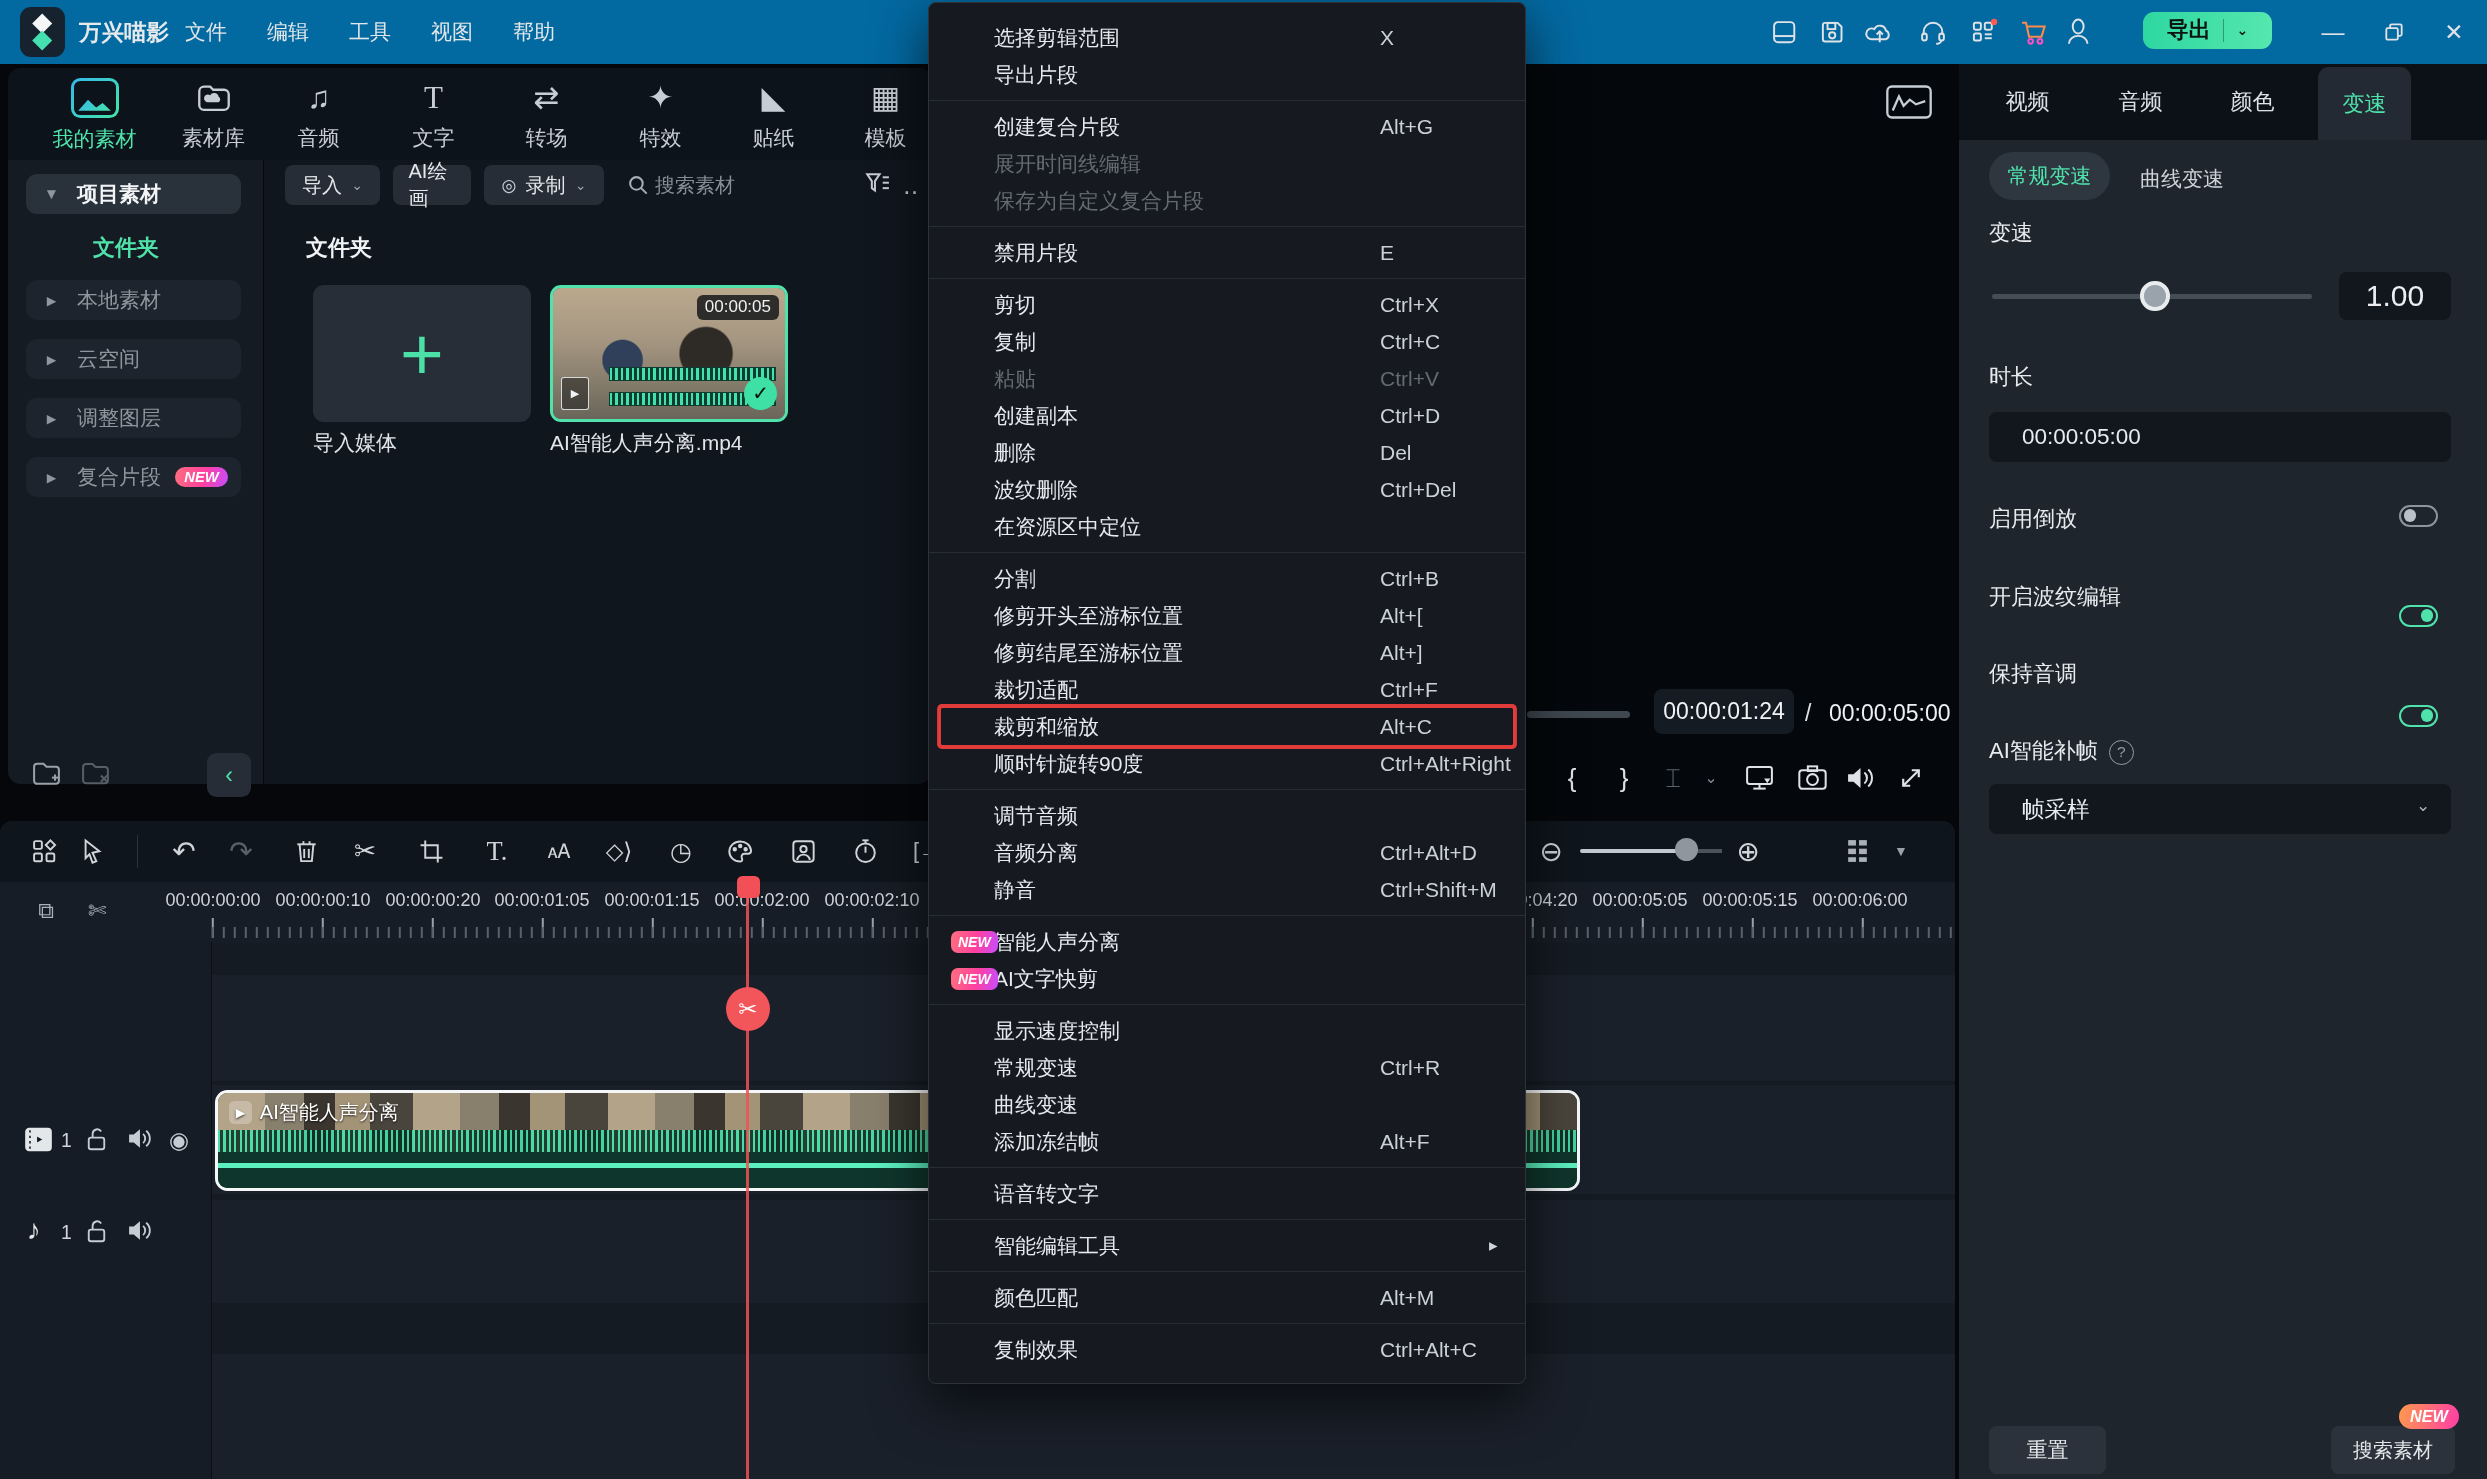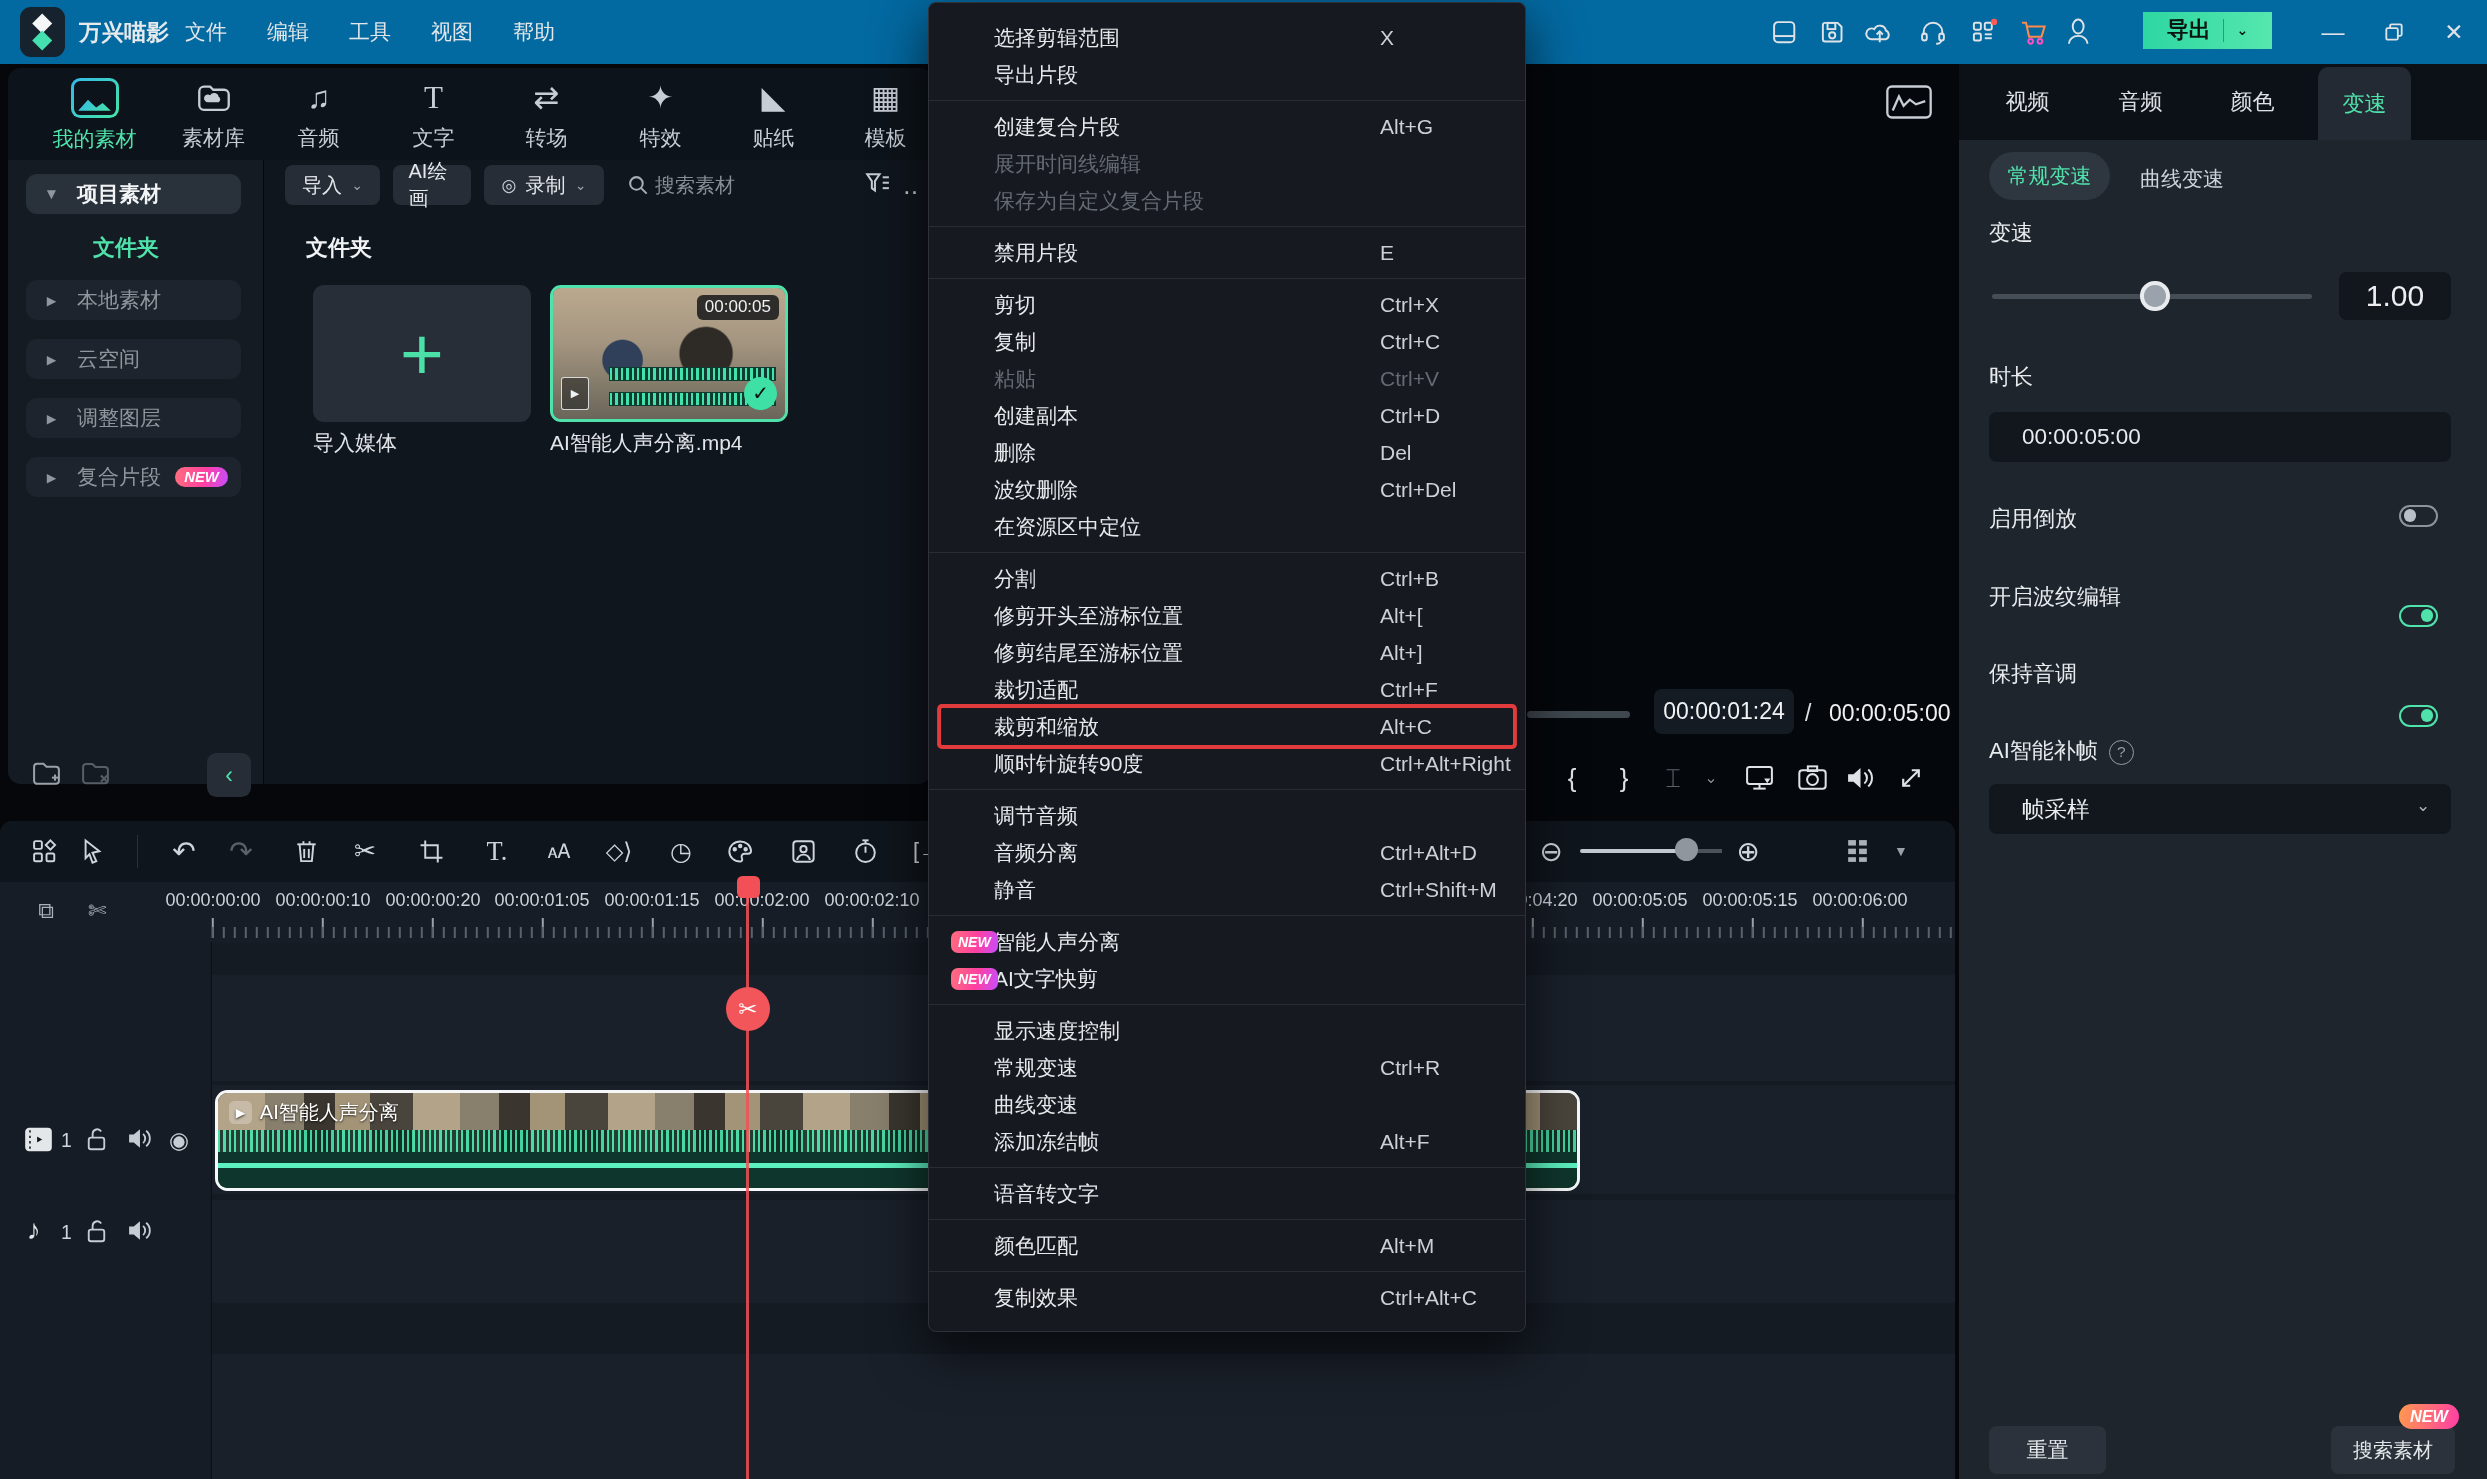--- a/index.html
+++ b/index.html
@@ -11,21 +11,21 @@
   .row{display:flex;align-items:center;}
   svg{display:block;}
 
   
   .topbar{left:0;top:0;width:2487px;height:64px;background:#0369a1;padding-left:10px;}
   .logo{left:20px;top:7px;width:45px;height:50px;border-radius:11px;background:#16222d;}
   .apptitle{left:79px;top:0;height:64px;font-size:22.5px;font-weight:bold;display:flex;align-items:center;}
   .topmenu{height:64px;font-size:21px;color:#e4e7ea;display:flex;align-items:center;padding:0 20px;}
   .topmenus{left:165px;top:0;display:flex;}
   .tb-ico{top:0;height:64px;width:45px;display:flex;align-items:center;justify-content:center;}
-  .exportbtn{left:2143px;top:11.7px;width:129px;height:37px;border-radius:0;
+  .exportbtn{left:2143px;top:11.7px;width:129px;height:37px;border-radius:11px;
      background:linear-gradient(90deg,#2ed7a1,#55e7ae);color:#0b1410;font-size:22px;font-weight:bold;
      display:flex;align-items:center;justify-content:center;gap:12.4px;}
   .exportbtn .sep{width:0.8px;height:23px;background:rgba(9,20,15,.35);}
   .winctl{top:0;height:64px;width:54px;display:flex;align-items:center;justify-content:center;color:#dfe3e7;font-size:23px;}
 
   
   .tabband{left:7.8px;top:68px;width:924px;height:92px;background:#0d131a;border-radius:12.4px 12.4px 0 0;}
   .sidecard{left:7.8px;top:160px;width:255px;height:624px;background:#151b23;border-radius:0 0 0 12.4px;}
   .mediacard{left:264px;top:160px;width:667px;height:624px;background:#10161e;border-radius:0 0 12.4px 0;}
   .previewcard{left:936px;top:68px;width:1019px;height:748px;background:#04070b;border-radius:12.4px 12.4px 14px 14px;}
@@ -679,20 +679,23 @@
         <div class="menu-section">
           <div class="mi"><span>显示速度控制</span></div>
           <div class="mi"><span>常规变速</span><span class="sc">Ctrl+R</span></div>
           <div class="mi"><span>曲线变速</span></div>
           <div class="mi"><span>添加冻结帧</span><span class="sc">Alt+F</span></div>
         </div>
         <div class="menu-section">
           <div class="mi"><span>语音转文字</span></div>
         </div>
         <div class="menu-section">
+          <div class="mi"><span>智能编辑工具</span><span class="subarrow">▸</span></div>
+        </div>
+        <div class="menu-section">
           <div class="mi"><span>颜色匹配</span><span class="sc">Alt+M</span></div>
         </div>
         <div class="menu-section">
           <div class="mi"><span>复制效果</span><span class="sc">Ctrl+Alt+C</span></div>
         </div>
       </div>
   </div>
 
 </div>
 

